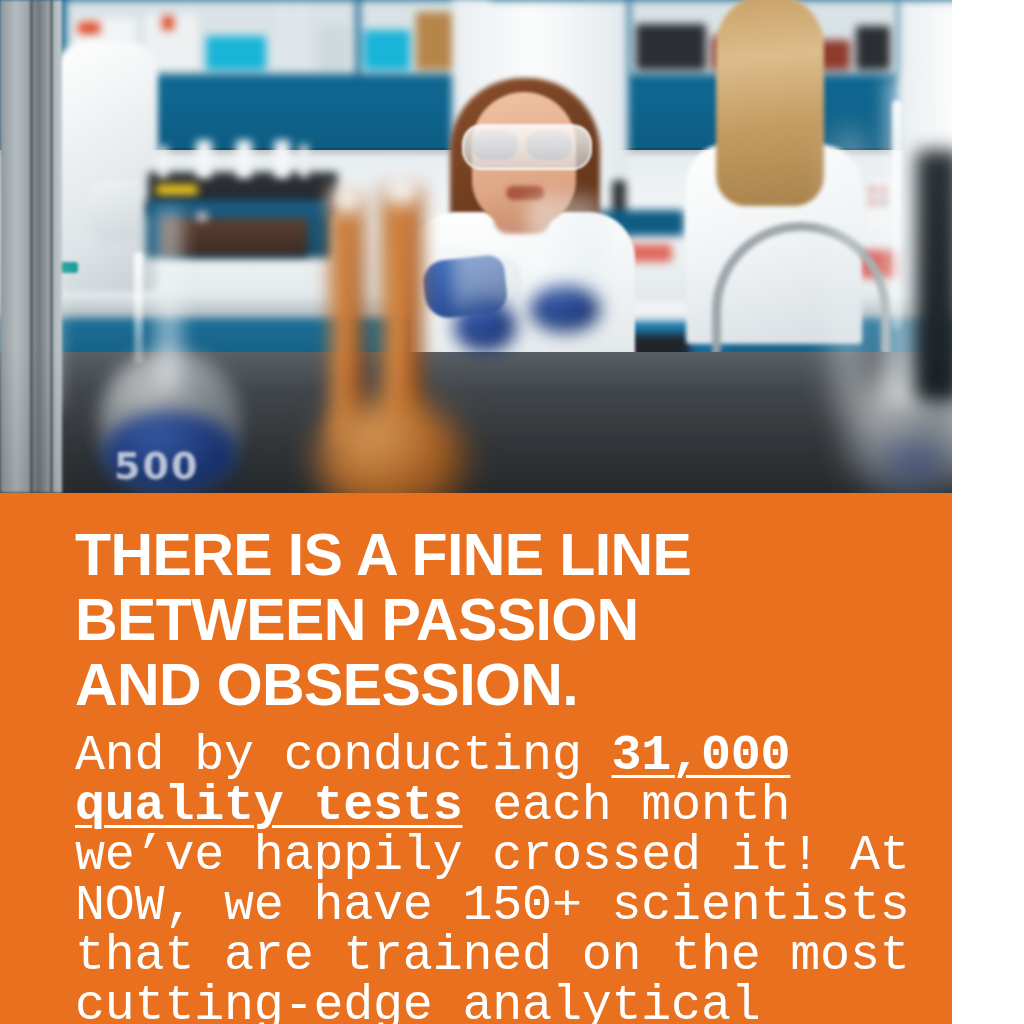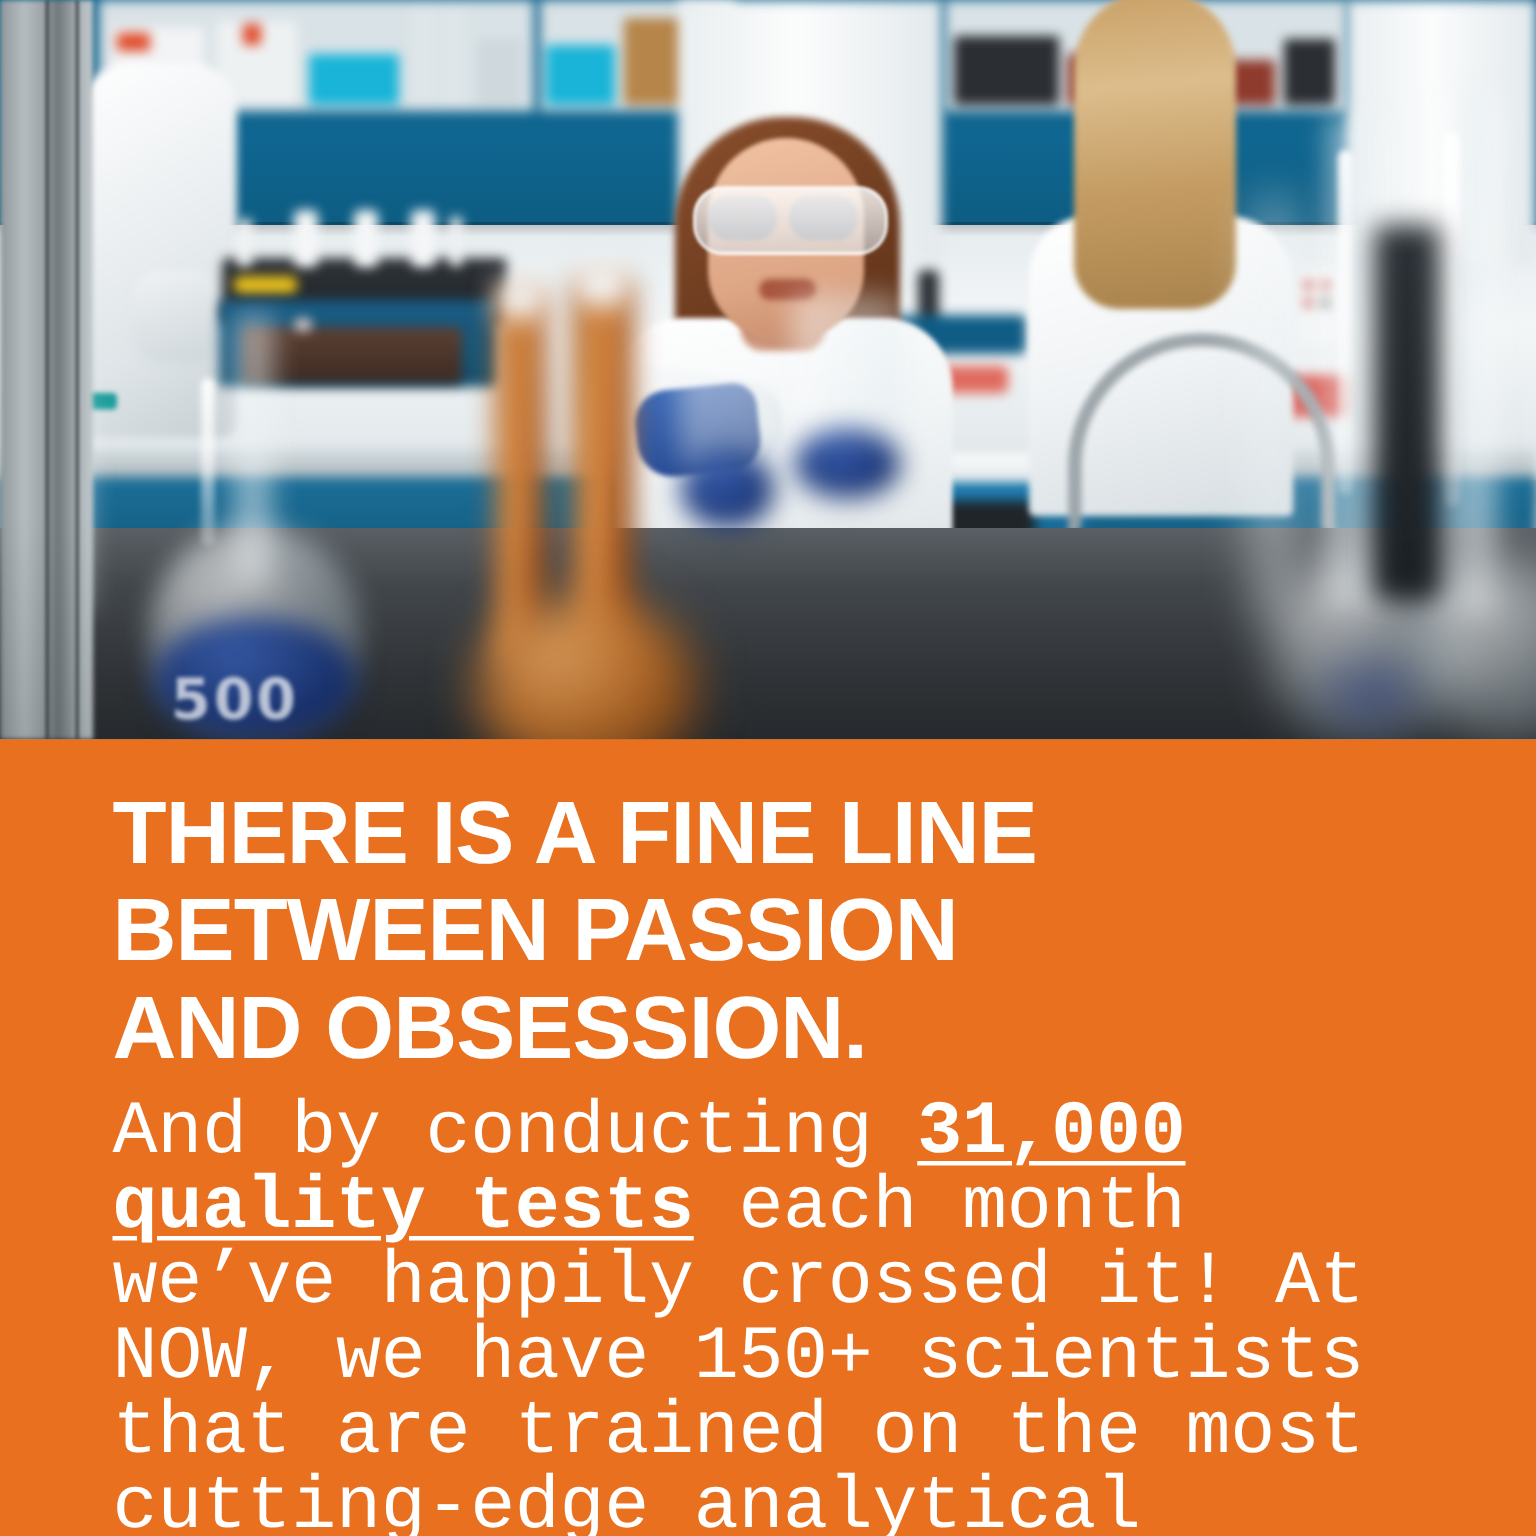--- a/index.html
+++ b/index.html
@@ -7,24 +7,25 @@
     margin: 0;
     padding: 0;
     background: #ffffff;
   }
   body {
     font-family: "Liberation Sans", sans-serif;
   }
 
   #poster {
     position: relative;
-    width: 1024px;
+    width: 912px;
     height: 1024px;
     overflow: hidden;
     background: #E8701F;
+    padding-left: 40px;
   }
 
   
   .photo {
     position: absolute;
     left: 0;
     top: 0;
     width: 1024px;
     height: 493px;
     overflow: hidden;

